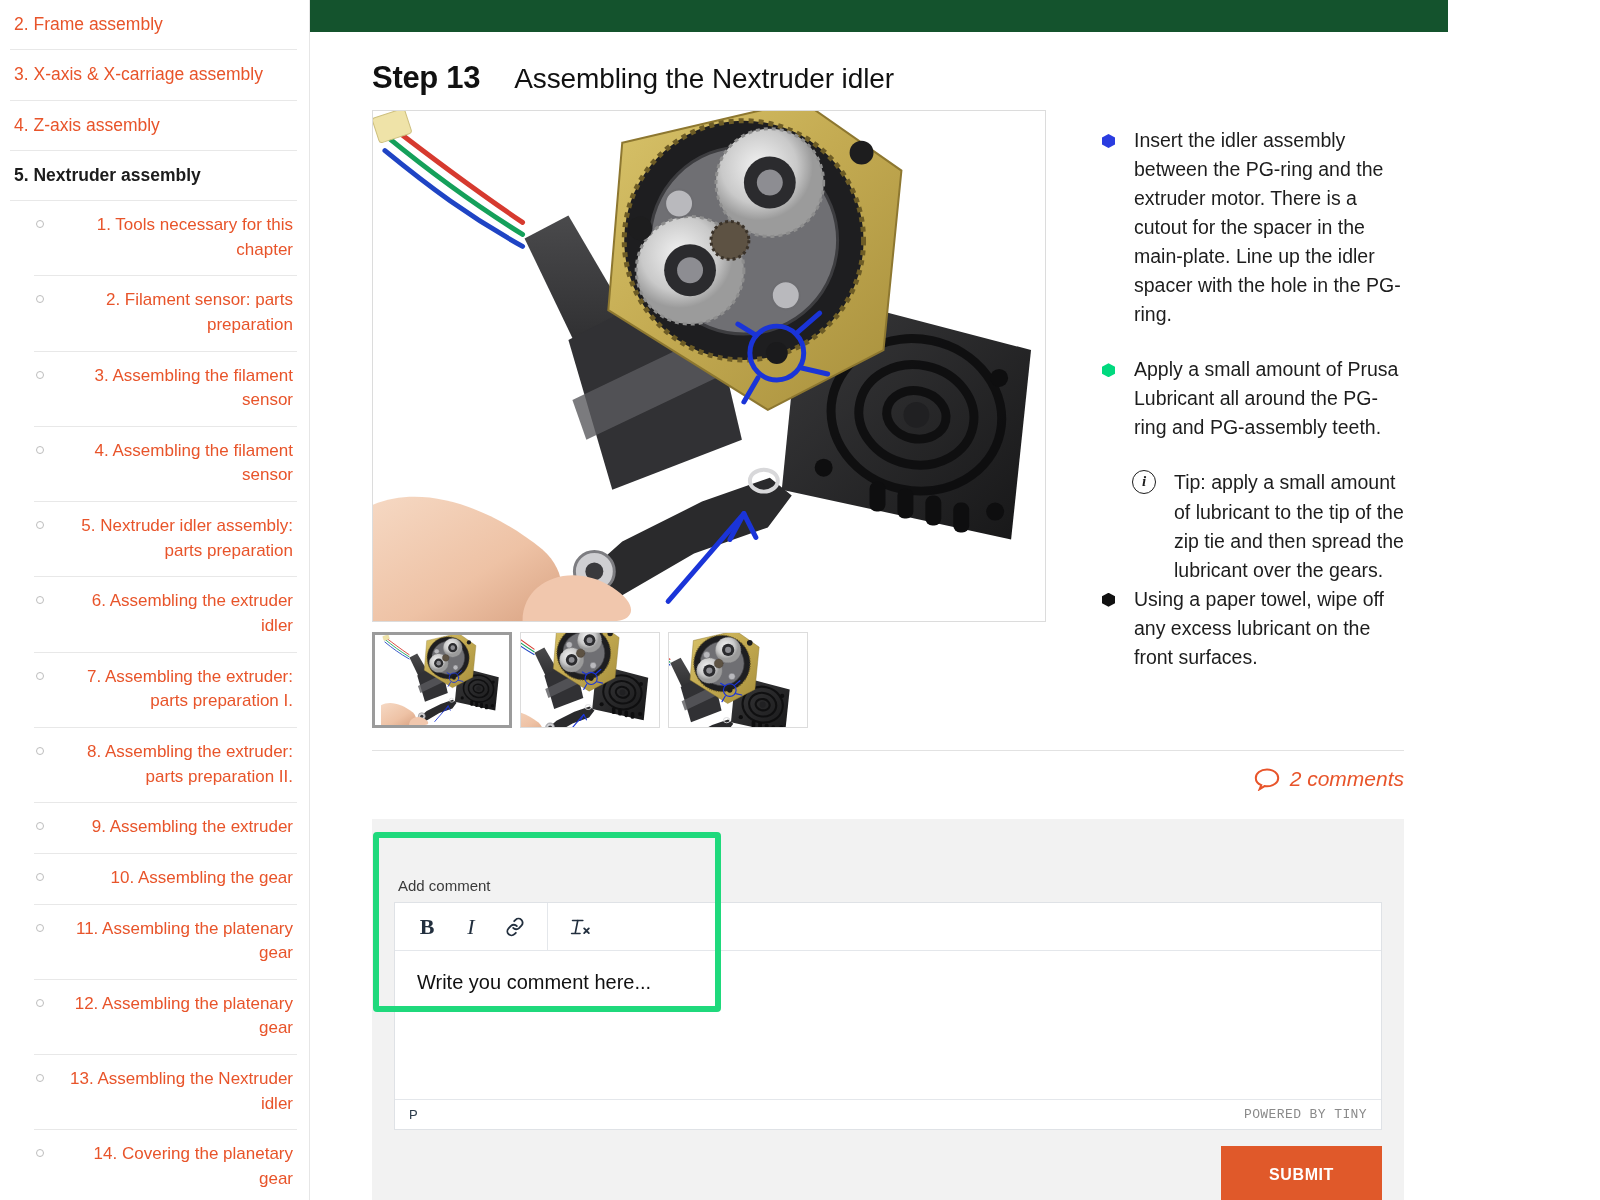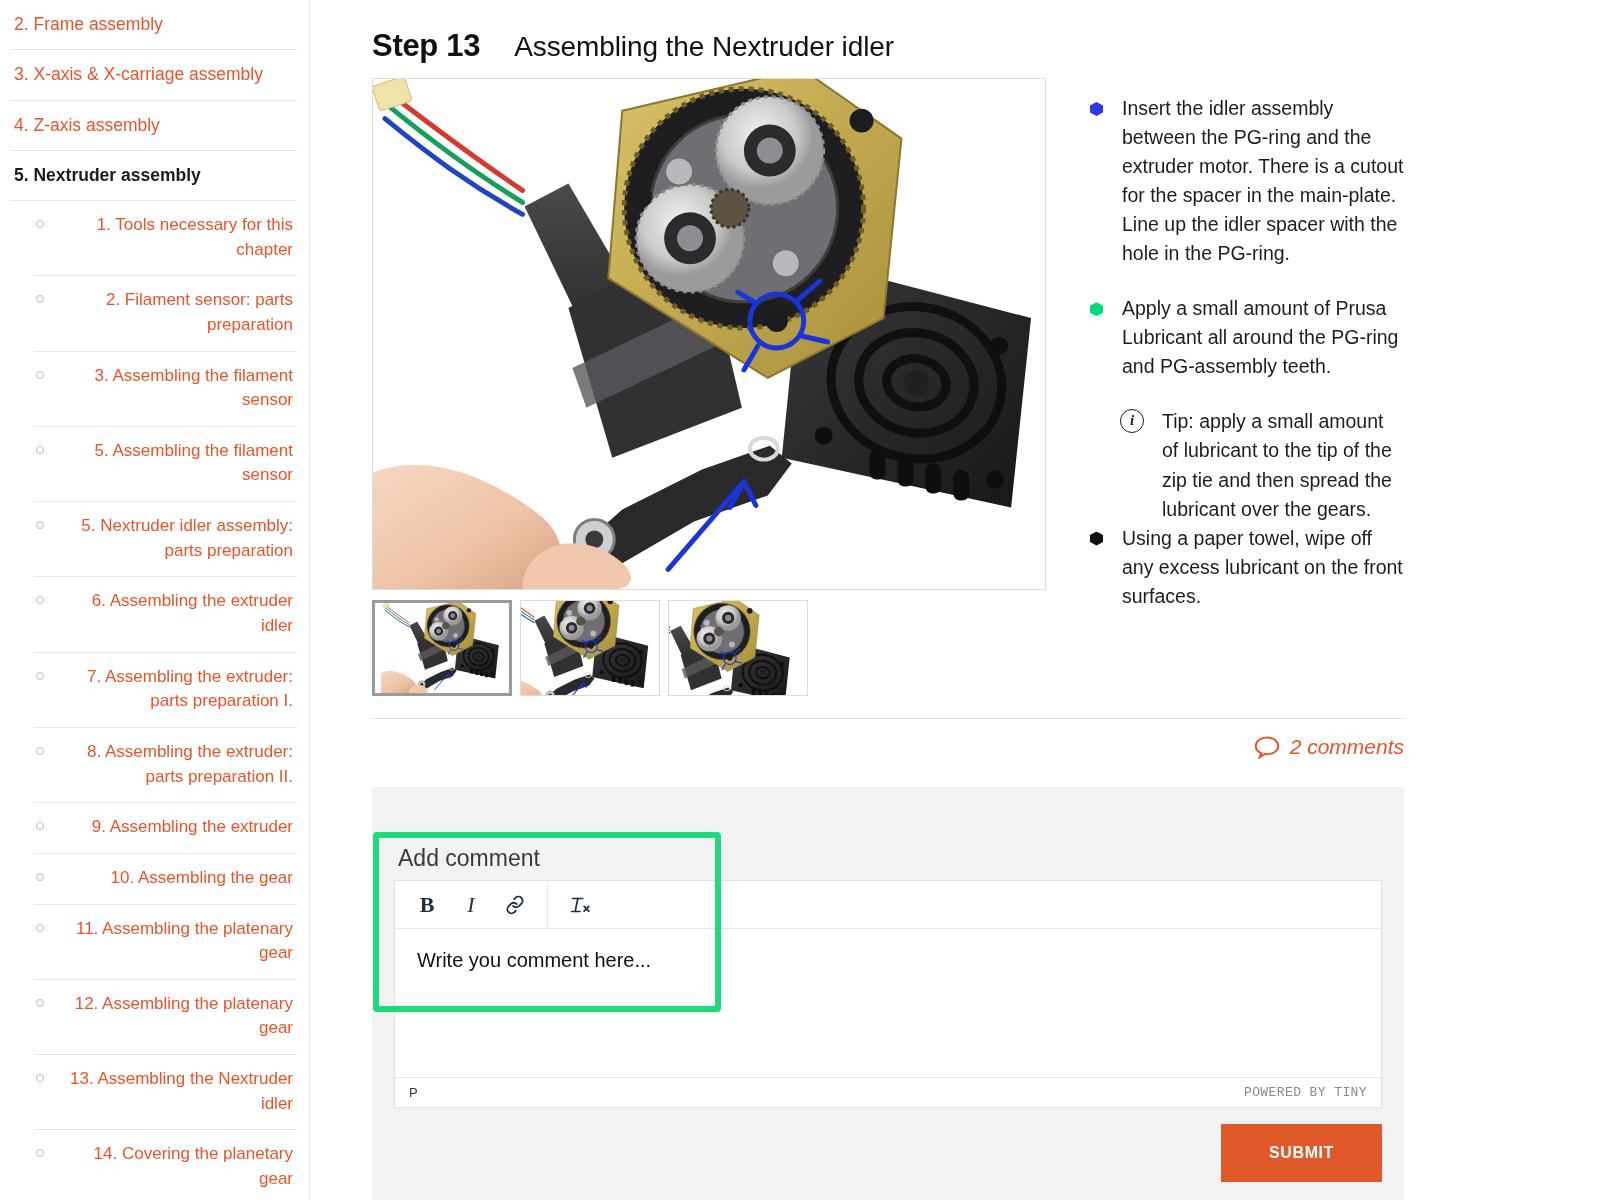--- a/index.html
+++ b/index.html
@@ -63,20 +63,21 @@
     background: transparent;
   }
 
   
   .main {
     flex: 1 1 auto;
     position: relative;
     padding: 0;
     background: #ffffff;
     overflow: hidden;
+    margin-top: 32px;
   }
   .step-head {
     display: flex;
     align-items: baseline;
     padding: 28px 0 0 62px;
     gap: 34px;
   }
   .step-label {
     font-size: 31px;
     font-weight: bold;
@@ -85,21 +86,21 @@
   }
   .step-title {
     font-size: 28px;
     color: #111111;
     letter-spacing: -0.1px;
   }
 
   .content-row {
     display: flex;
     padding: 14px 0 0 62px;
-    gap: 0;
+    gap: 12px;
   }
 
   
   .photo-col { width: 674px; flex: 0 0 674px; }
   .photo-frame {
     width: 674px; height: 512px;
     border: 1px solid #dcdcdc;
     background: #ffffff;
     position: relative;
     overflow: hidden;
@@ -186,21 +187,21 @@
   
   .comment-panel {
     margin: 28px 44px 0 62px;
     background: #f2f2f2;
     padding: 58px 22px 26px 22px;
     height: 420px;
     position: relative;
   }
   .editor-wrap { position: relative; }
   .add-comment-label {
-    font-size: 23px;
+    font-size: 15px;
     color: #3a3a3a;
     margin: 0 0 8px 4px;
   }
   .editor {
     background: #ffffff;
     border: 1px solid #dfe2e6;
   }
   .editor-toolbar {
     display: flex;
     align-items: center;
@@ -274,21 +275,21 @@
     <div id="nav-top">
         <div class="nav-item top">2. Frame assembly</div>
         <div class="nav-item top">3. X-axis &amp; X-carriage assembly</div>
         <div class="nav-item top">4. Z-axis assembly</div>
         <div class="nav-item top active">5. Nextruder assembly</div>
       </div>
     <div id="nav-sub">
         <div class="nav-sub"><span class="bullet"></span><span>1. Tools necessary for this chapter</span></div>
         <div class="nav-sub"><span class="bullet"></span><span>2. Filament sensor: parts preparation</span></div>
         <div class="nav-sub"><span class="bullet"></span><span>3. Assembling the filament sensor</span></div>
-        <div class="nav-sub"><span class="bullet"></span><span>5. Assembling the filament sensor</span></div>
+        <div class="nav-sub"><span class="bullet"></span><span>4. Assembling the filament sensor</span></div>
         <div class="nav-sub"><span class="bullet"></span><span>5. Nextruder idler assembly: parts preparation</span></div>
         <div class="nav-sub"><span class="bullet"></span><span>6. Assembling the extruder idler</span></div>
         <div class="nav-sub"><span class="bullet"></span><span>7. Assembling the extruder: parts preparation I.</span></div>
         <div class="nav-sub"><span class="bullet"></span><span>8. Assembling the extruder: parts preparation II.</span></div>
         <div class="nav-sub"><span class="bullet"></span><span>9. Assembling the extruder</span></div>
         <div class="nav-sub"><span class="bullet"></span><span>10. Assembling the gear</span></div>
         <div class="nav-sub"><span class="bullet"></span><span>11. Assembling the platenary gear</span></div>
         <div class="nav-sub"><span class="bullet"></span><span>12. Assembling the platenary gear</span></div>
         <div class="nav-sub"><span class="bullet"></span><span>13. Assembling the Nextruder idler</span></div>
         <div class="nav-sub"><span class="bullet"></span><span>14. Covering the planetary gear</span></div>

